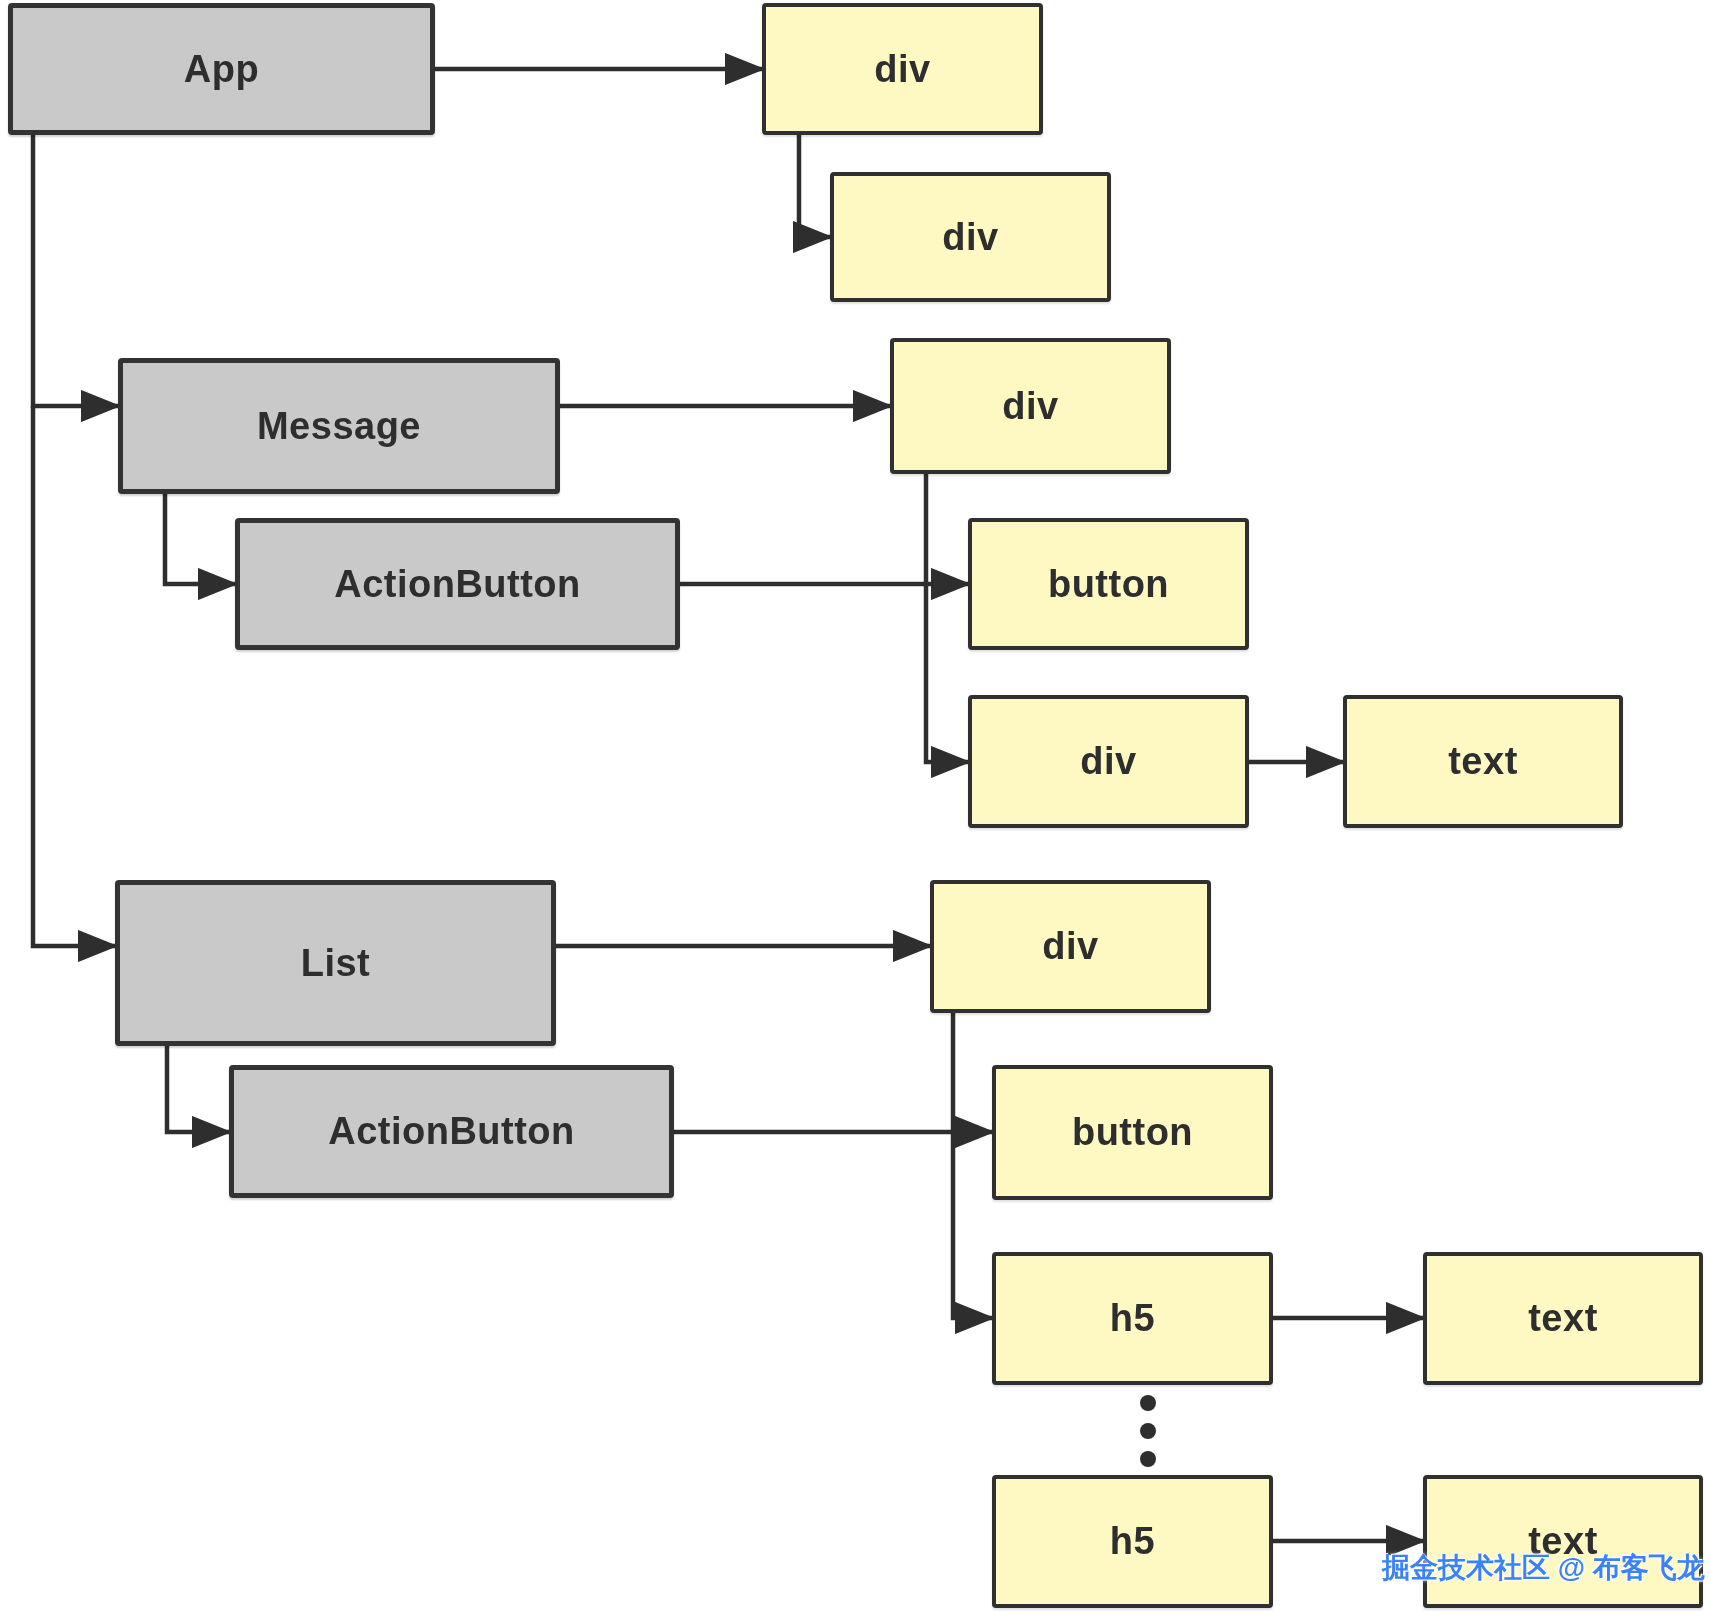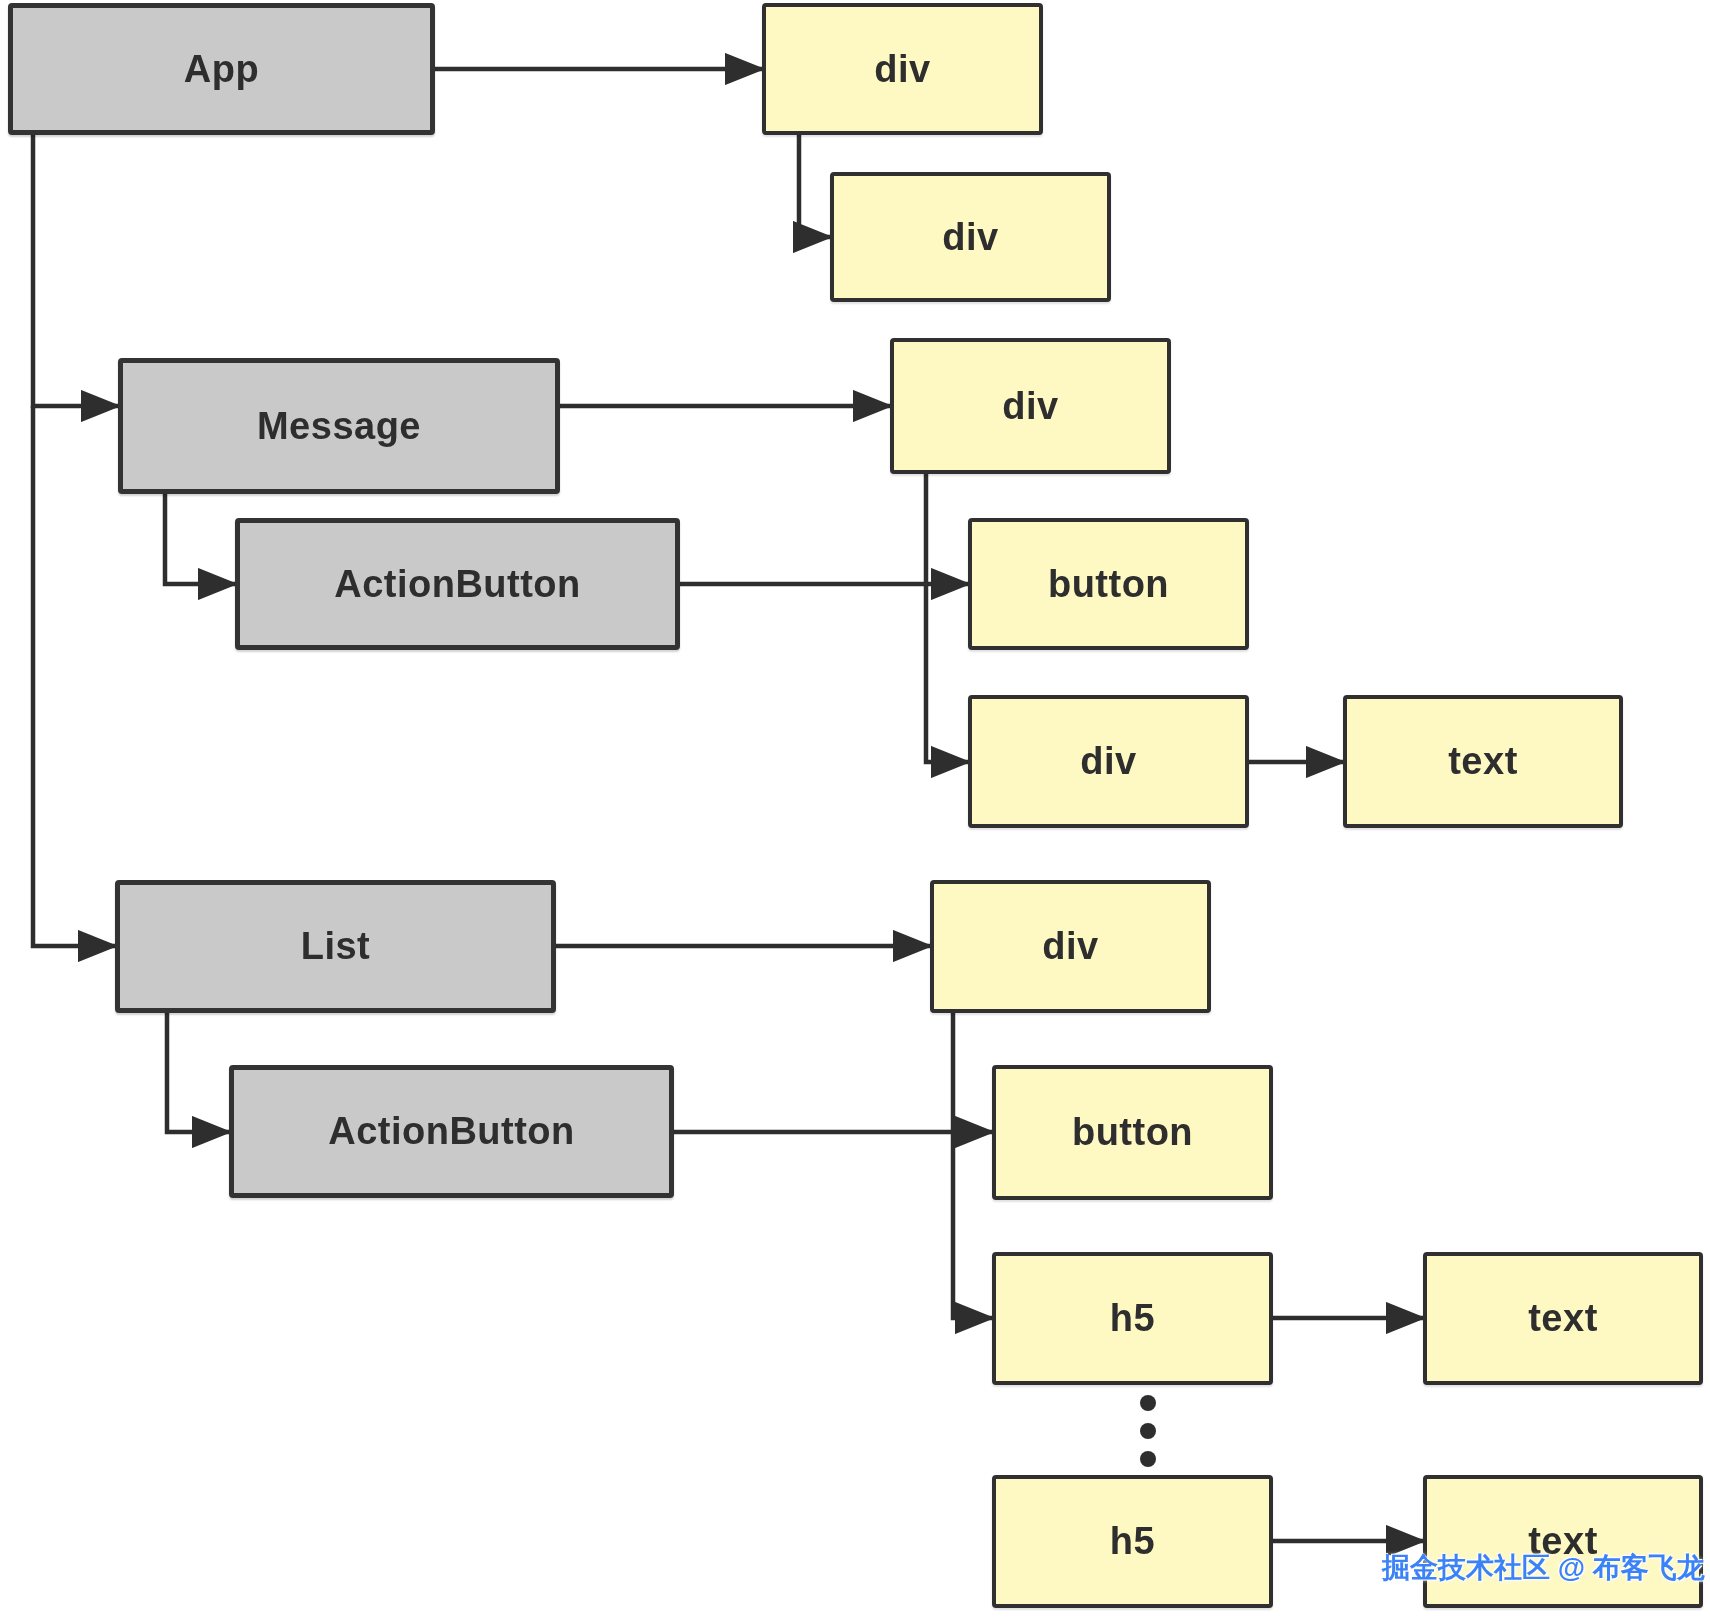--- a/index.html
+++ b/index.html
@@ -106,21 +106,21 @@
       </div>
       <div class="node dom" style="left: 968px; top: 518px; width: 281px; height: 132px;">
         <span class="label">button</span>
       </div>
       <div class="node dom" style="left: 968px; top: 695px; width: 281px; height: 133px;">
         <span class="label">div</span>
       </div>
       <div class="node dom" style="left: 1343px; top: 695px; width: 280px; height: 133px;">
         <span class="label">text</span>
       </div>
-      <div class="node component" style="left: 115px; top: 880px; width: 441px; height: 133px; text-align: right;">
+      <div class="node component" style="left: 115px; top: 880px; width: 441px; height: 166px; text-align: right;">
         <span class="label">List</span>
       </div>
       <div class="node dom" style="left: 930px; top: 880px; width: 281px; height: 133px;">
         <span class="label">div</span>
       </div>
       <div class="node component" style="left: 229px; top: 1065px; width: 445px; height: 133px;">
         <span class="label">ActionButton</span>
       </div>
       <div class="node dom" style="left: 992px; top: 1065px; width: 281px; height: 135px;">
         <span class="label">button</span>

